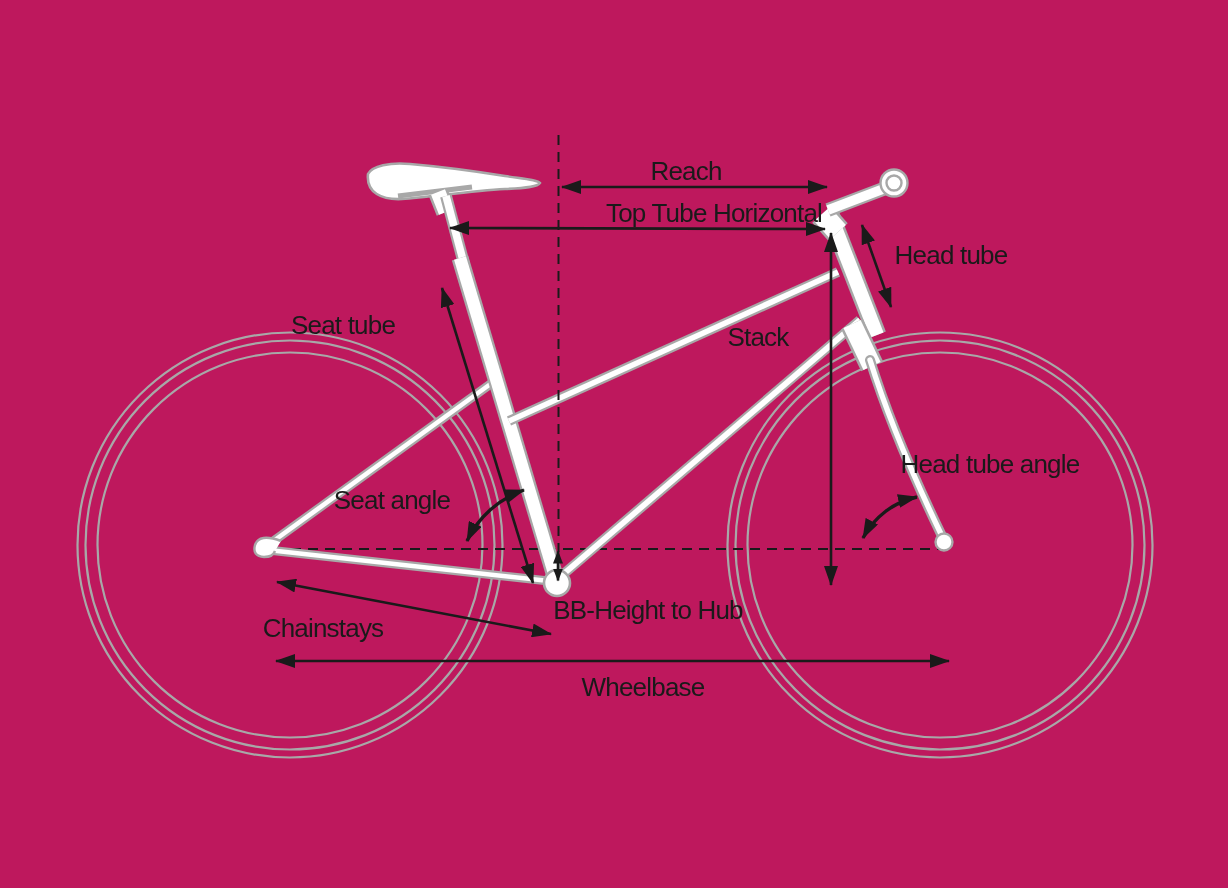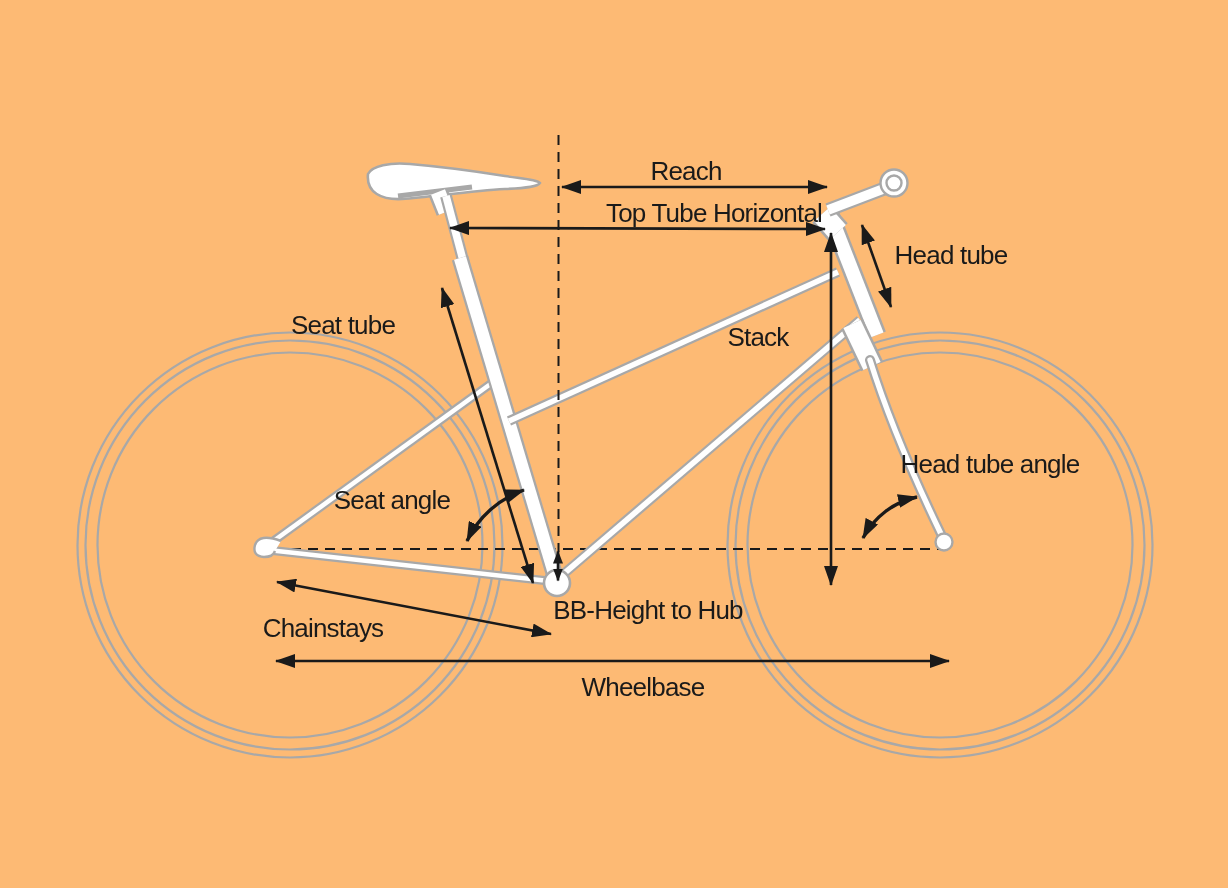--- a/index.html
+++ b/index.html
@@ -1,16 +1,16 @@
 <!DOCTYPE html>
 <html><head>
 <meta charset="utf-8">
 <style>
   html,body{margin:0;padding:0;background:#ffffff;}
-  .stage{width:1228px;height:888px;position:relative;background:#fdba74;overflow:hidden;}
+  .stage{width:1228px;height:888px;position:relative;background:#be185d;overflow:hidden;}
   svg{display:block;}
   text.lbl{
     font-family:"Liberation Sans", sans-serif;
     font-size:26px;
     letter-spacing:-0.8px;
     fill:#1a1a1a;
   }
   .tube-g{stroke:#a8a8a8;fill:none;}
   .tube-w{stroke:#ffffff;fill:none;}
   .outline{stroke:#a8a8a8;fill:#ffffff;}

